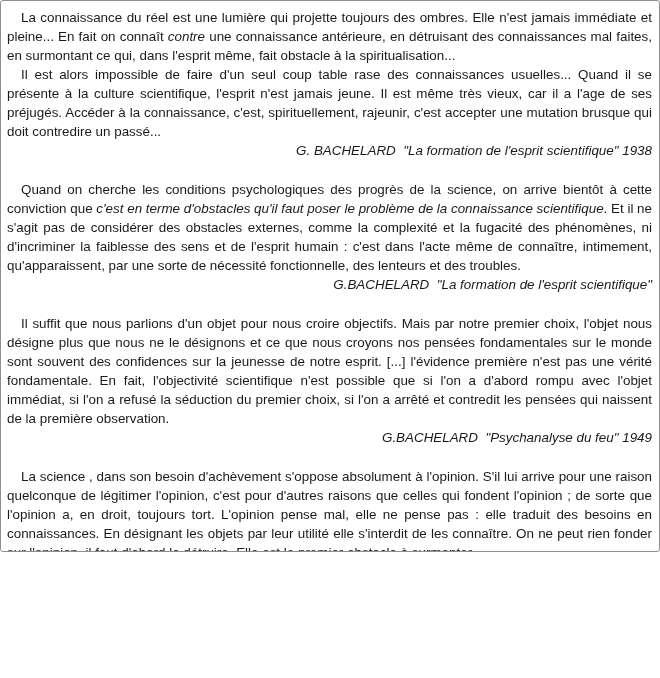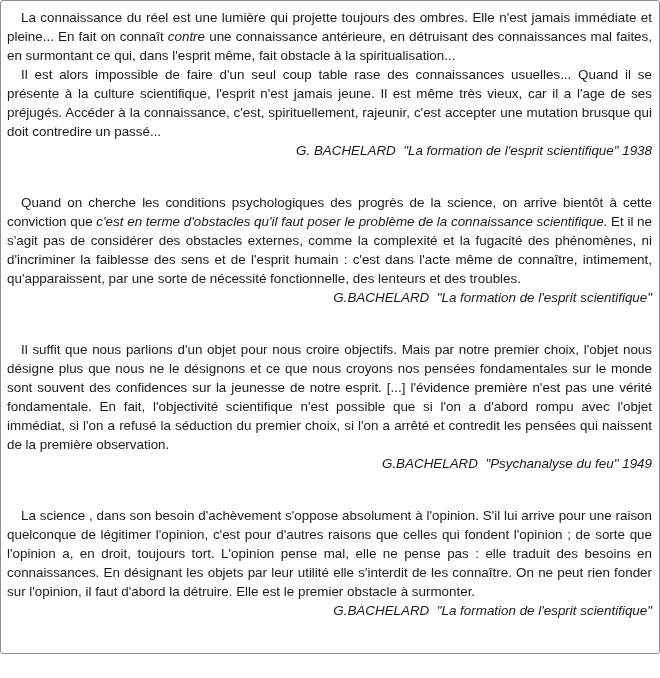--- a/index.html
+++ b/index.html
@@ -2,32 +2,32 @@
 <html><head>
 <meta charset="utf-8">
 <style>
   * { margin: 0; padding: 0; box-sizing: border-box; }
   html, body {
     background: #ffffff;
     font-family: "Liberation Sans", sans-serif;
   }
   .doc {
     width: 660px;
-    height: 654px;
+    height: 552px;
     background: #ffffff;
     border: 1px solid #8f8f8f;
     border-radius: 3px;
     padding: 7px 7px 6px 6px;
     color: #1a1a1a;
     font-size: 13.4px;
     line-height: 19px;
     overflow: hidden;
   }
   .quote { margin: 0; }
-  .quote + .quote { margin-top: 33px; }
+  .quote + .quote { margin-top: 20px; }
   .para {
     text-align: justify;
     text-indent: 14px;
   }
   .em { font-style: italic; }
   .attribution {
     text-align: right;
     font-style: italic;
     white-space: pre-wrap;
   }

